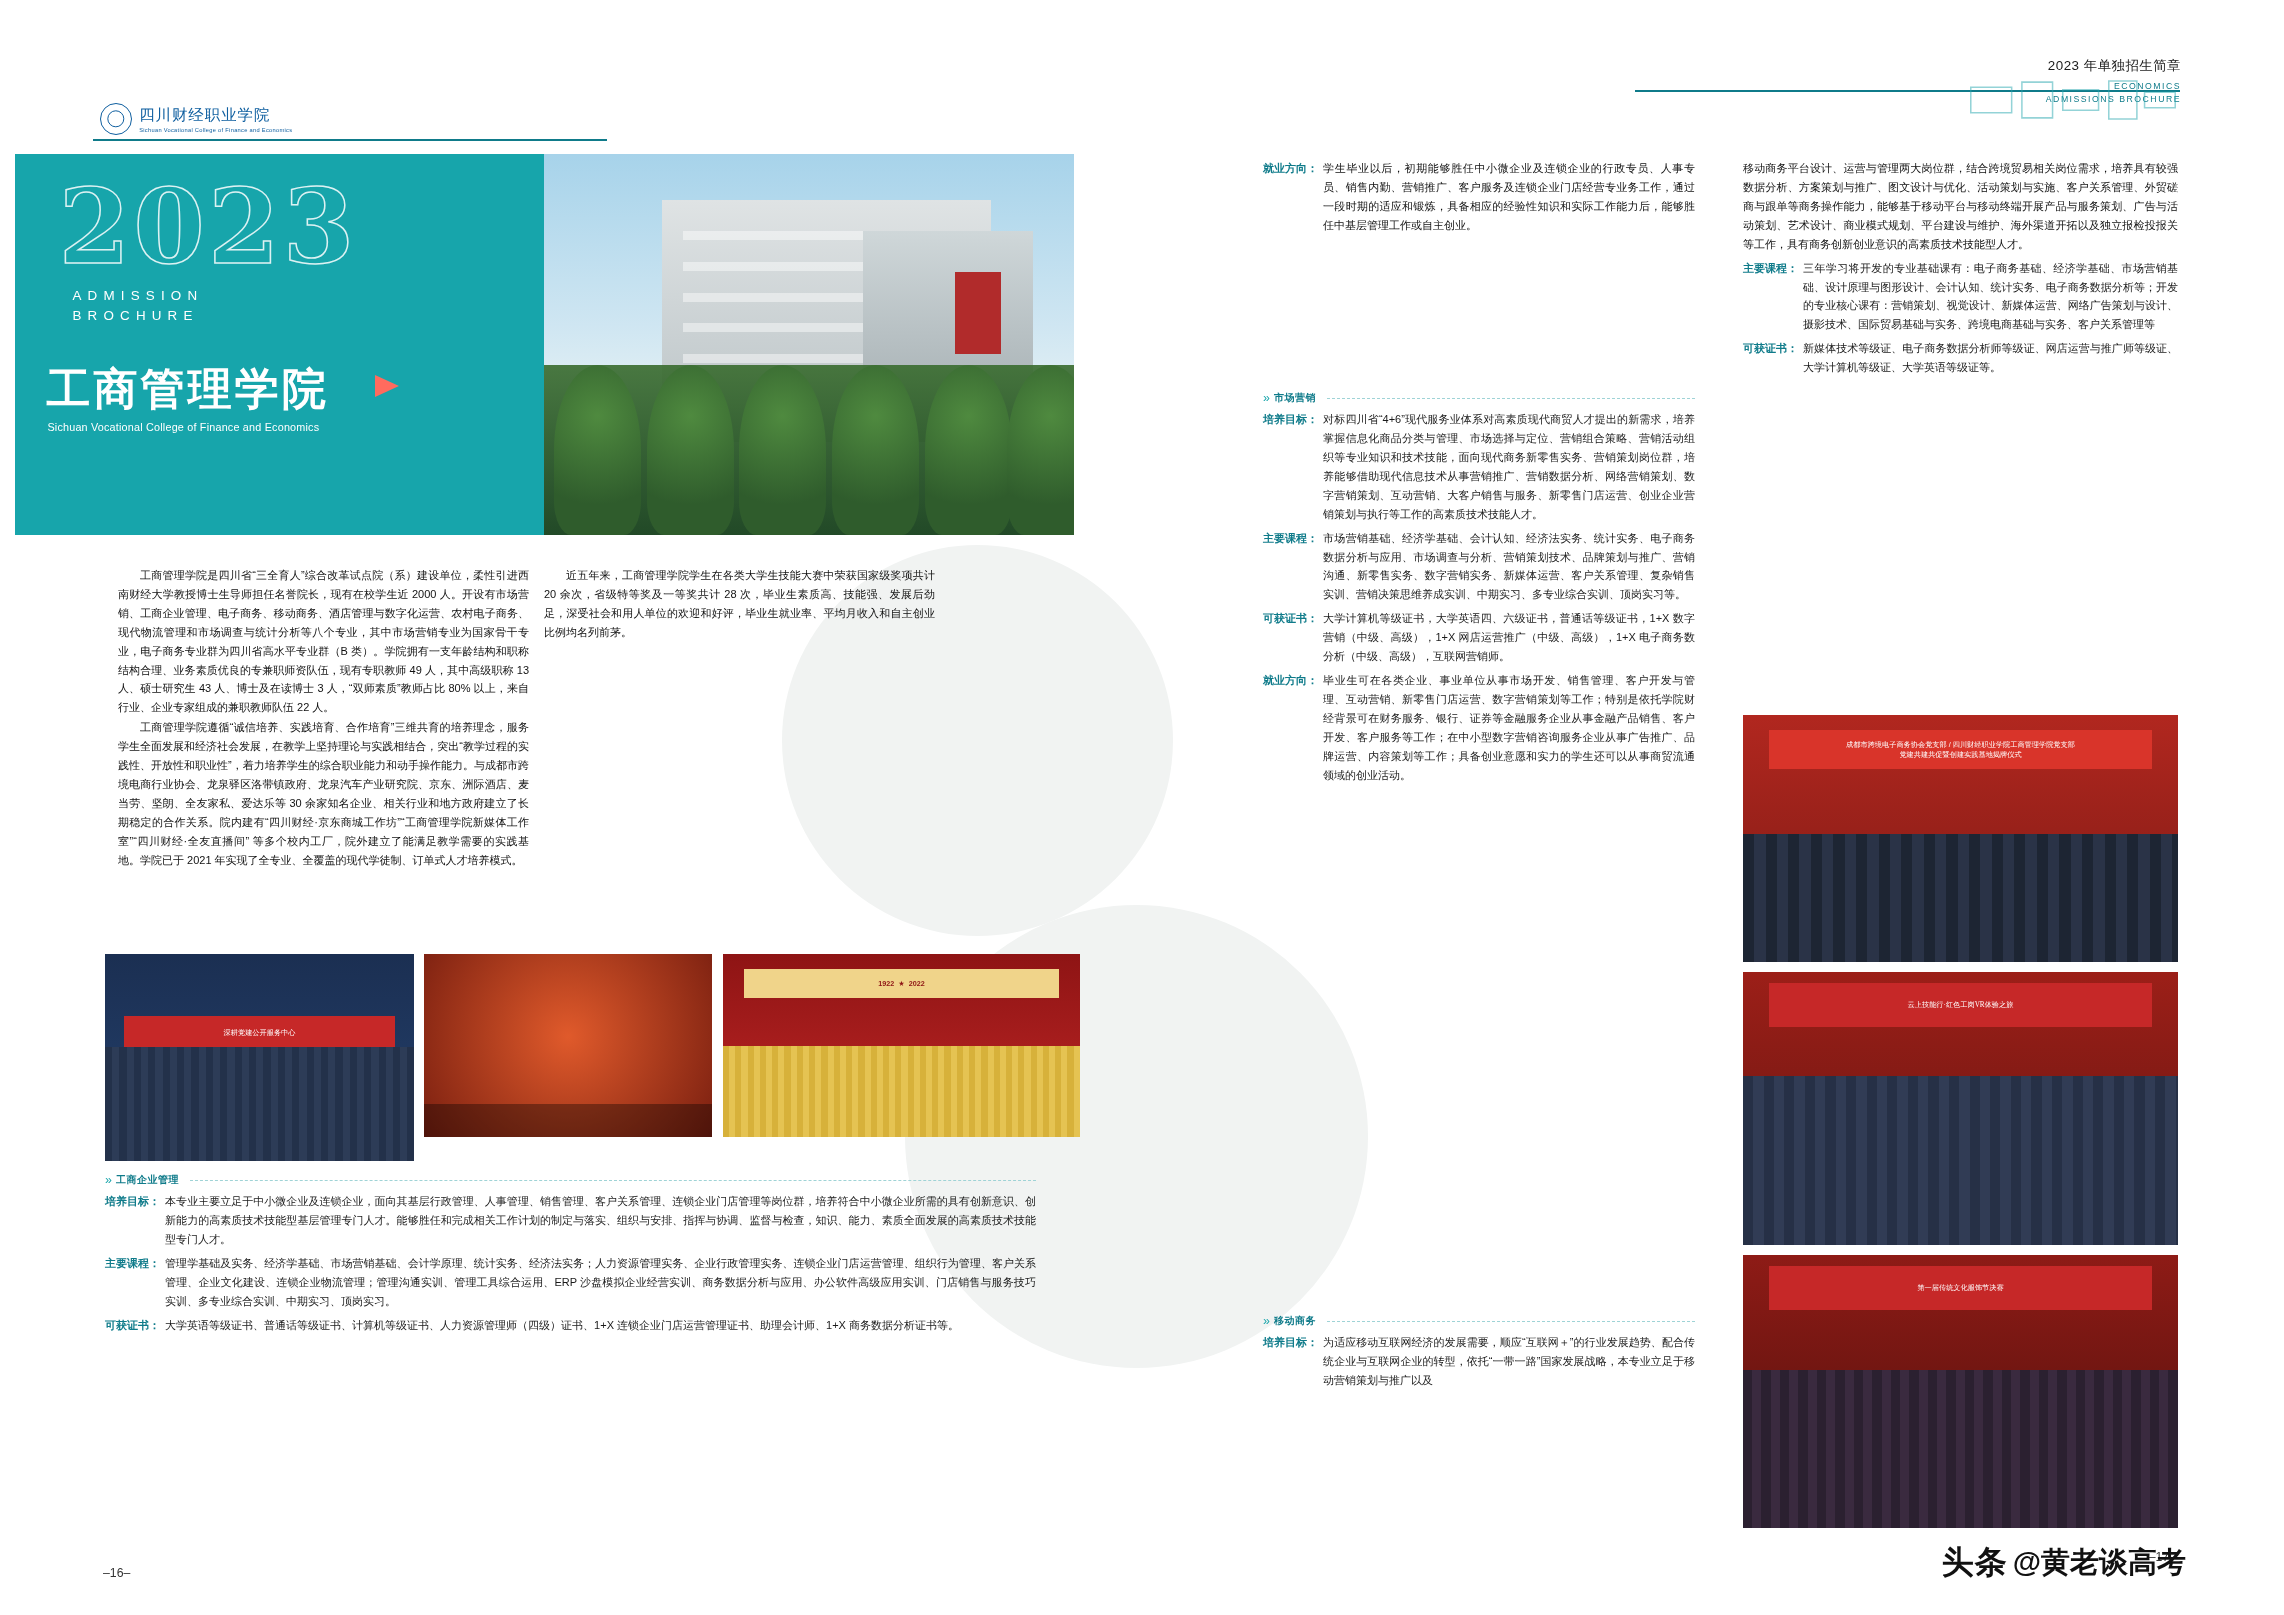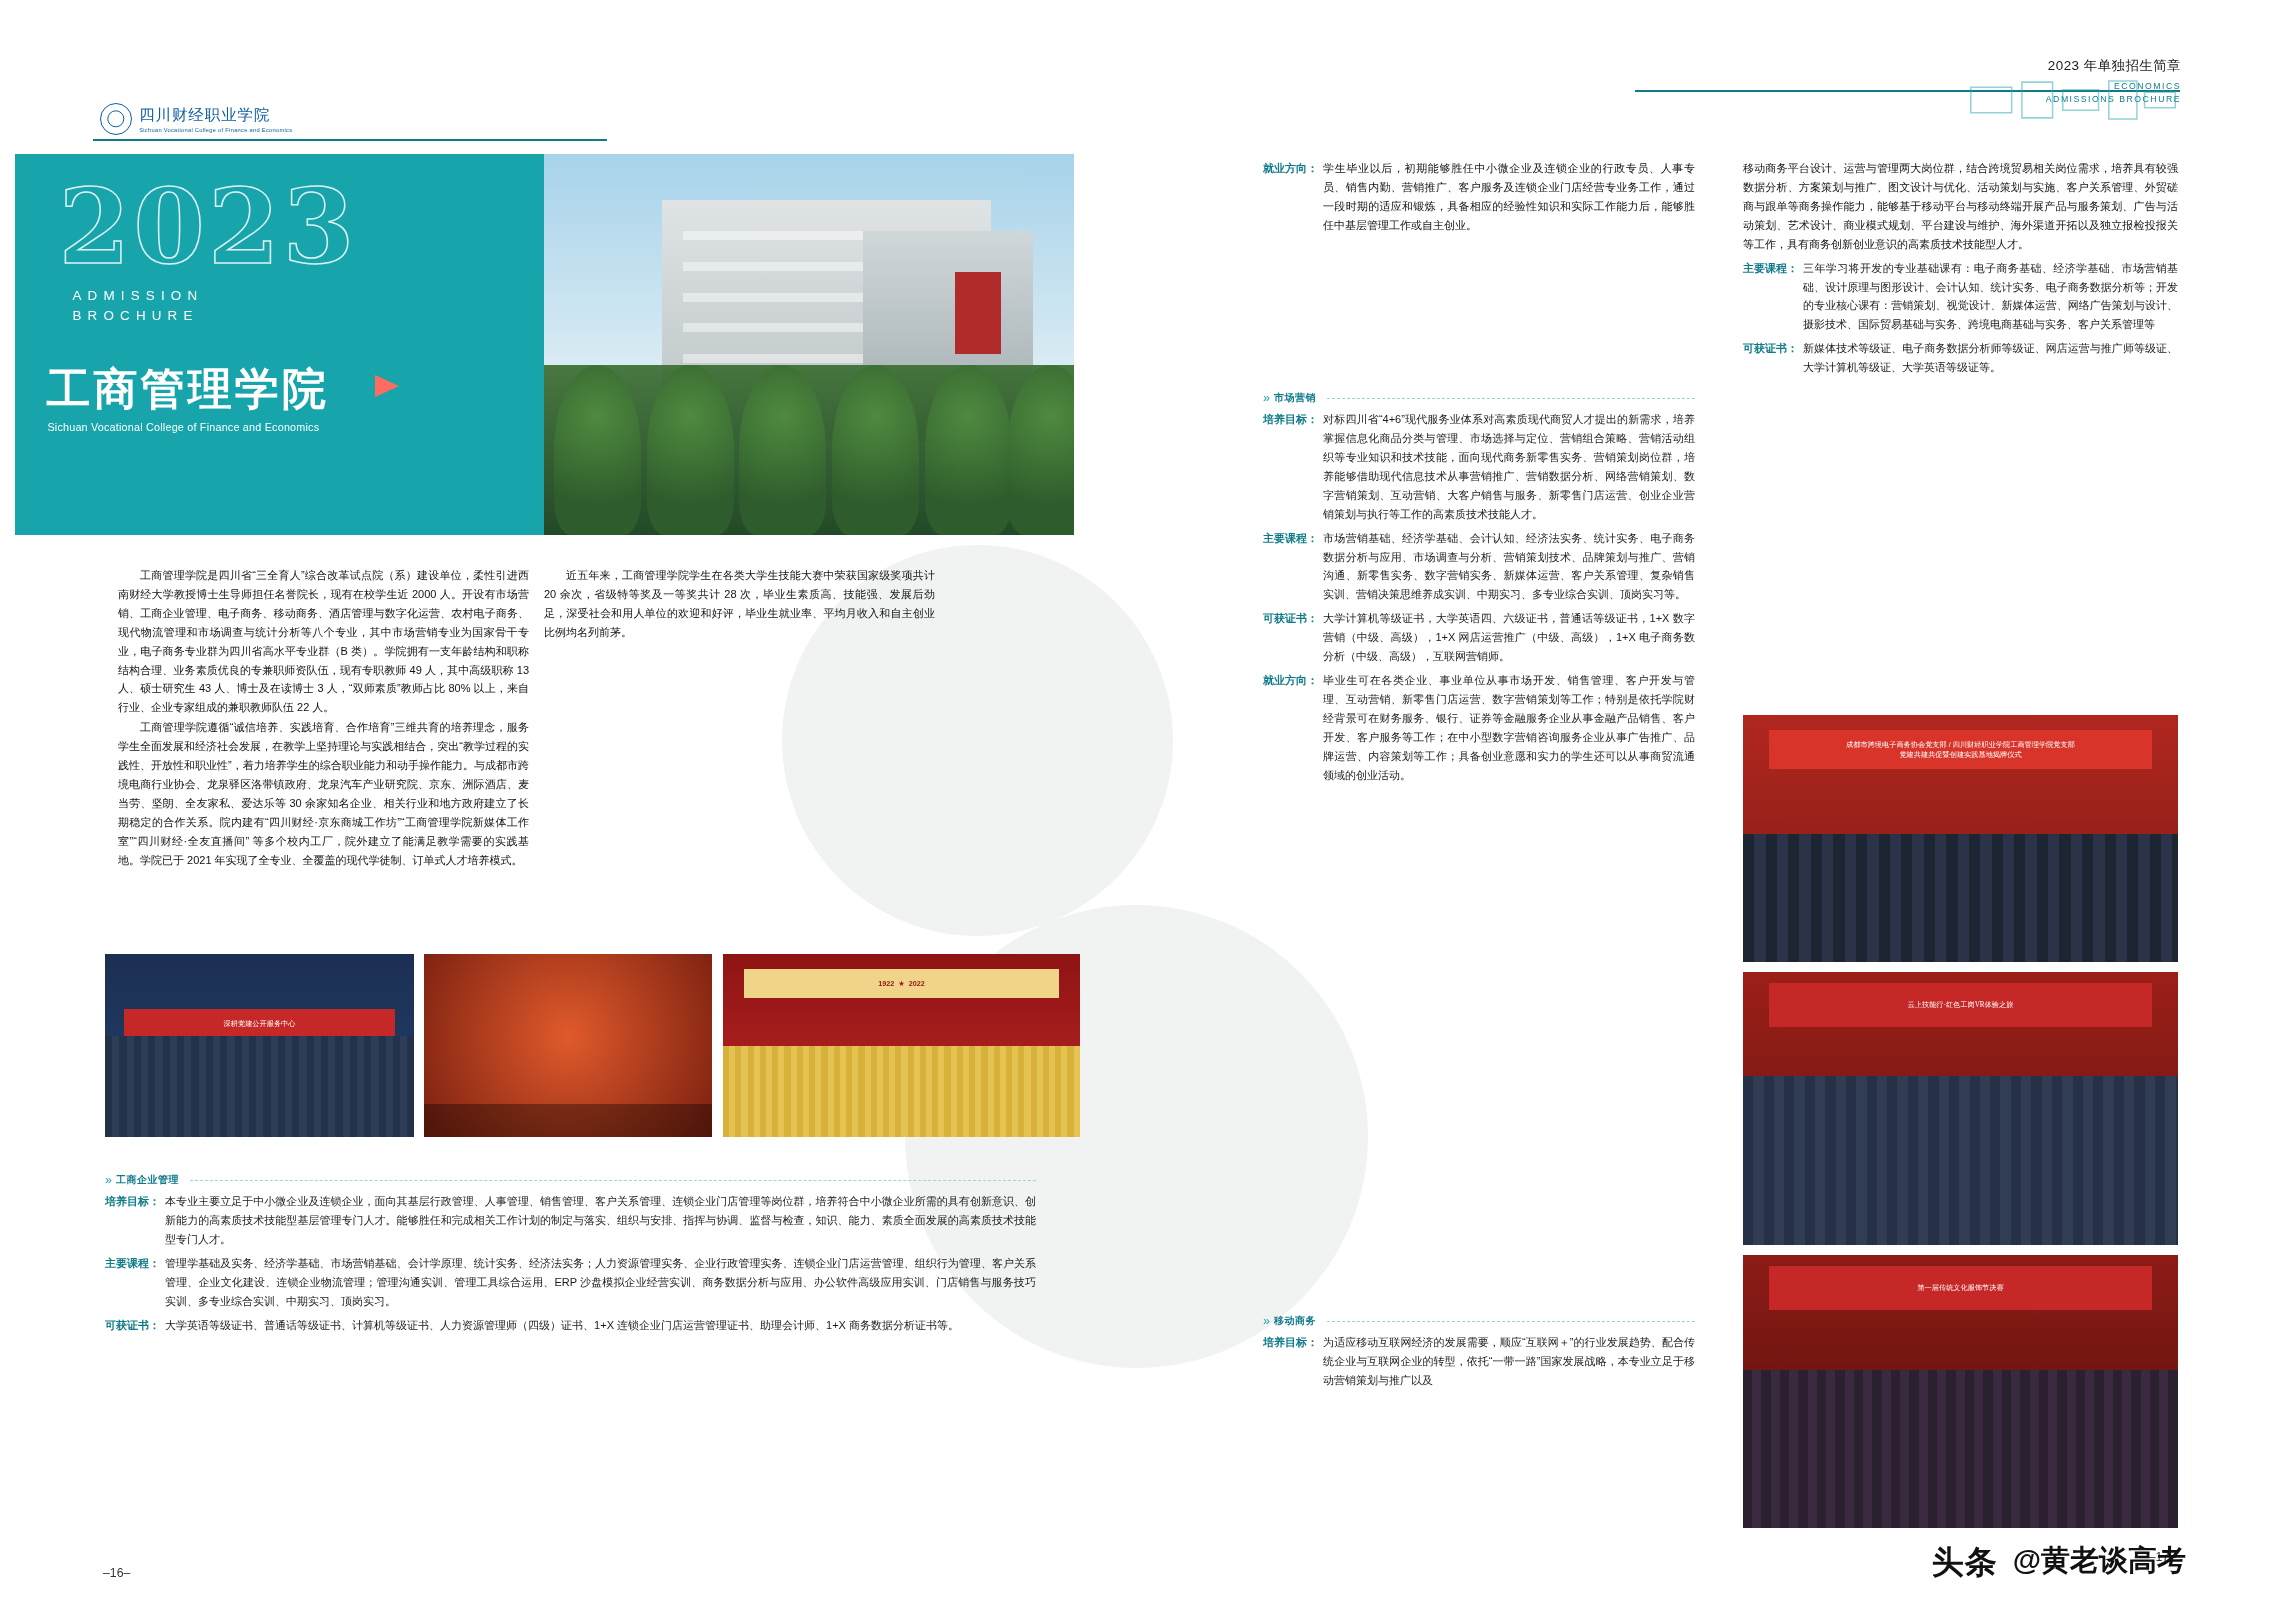--- a/index.html
+++ b/index.html
@@ -48,21 +48,21 @@
   .kv .v{flex:1;text-align:justify;font-size:11px;line-height:1.72;}
 
   
   .ph{position:absolute;overflow:hidden;background:#234;}
   .ph .cap{position:absolute;left:0;right:0;bottom:0;height:18%;background:rgba(0,0,0,.35);}
   .ph .band{position:absolute;left:6%;right:6%;height:16%;background:#c62828;color:#fff;font-size:7.2px;display:flex;align-items:center;justify-content:center;text-align:center;}
   .ph .crowd{position:absolute;left:0;right:0;bottom:0;height:55%;background:repeating-linear-gradient(90deg,#23314a 0 7.2px,#2d3c57 7.2px 14.4px);}
 
   
   .pg{position:absolute;font-size:12.3px;color:#333;margin-top:46px;}
-  .watermark{position:absolute;right:98px;bottom:31px;display:flex;align-items:flex-start;gap:15px;}
+  .watermark{position:absolute;right:98px;bottom:31px;display:flex;align-items:center;gap:5px;}
   .wm-a{font-size:32px;font-weight:700;letter-spacing:1px;color:#111;}
   .wm-b{font-size:29px;font-weight:700;color:#111;}
   .bigcircle{position:absolute;border-radius:50%;background:#f1f3f2;}
 </style>
 </head>
 <body>
 
 <div id="page">
 
   <div class="bigcircle" style="left:782px;top:545px;width:391px;height:391px;"></div>
@@ -126,21 +126,21 @@
   </div>
 
   <div class="col" style="left:118px;top:566px;width:411px;">
     <p>工商管理学院是四川省“三全育人”综合改革试点院（系）建设单位，柔性引进西南财经大学教授博士生导师担任名誉院长，现有在校学生近 2000 人。开设有市场营销、工商企业管理、电子商务、移动商务、酒店管理与数字化运营、农村电子商务、现代物流管理和市场调查与统计分析等八个专业，其中市场营销专业为国家骨干专业，电子商务专业群为四川省高水平专业群（B 类）。学院拥有一支年龄结构和职称结构合理、业务素质优良的专兼职师资队伍，现有专职教师 49 人，其中高级职称 13 人、硕士研究生 43 人、博士及在读博士 3 人，“双师素质”教师占比 80% 以上，来自行业、企业专家组成的兼职教师队伍 22 人。</p>
     <p>工商管理学院遵循“诚信培养、实践培育、合作培育”三维共育的培养理念，服务学生全面发展和经济社会发展，在教学上坚持理论与实践相结合，突出“教学过程的实践性、开放性和职业性”，着力培养学生的综合职业能力和动手操作能力。与成都市跨境电商行业协会、龙泉驿区洛带镇政府、龙泉汽车产业研究院、京东、洲际酒店、麦当劳、坚朗、全友家私、爱达乐等 30 余家知名企业、相关行业和地方政府建立了长期稳定的合作关系。院内建有“四川财经·京东商城工作坊”“工商管理学院新媒体工作室”“四川财经·全友直播间” 等多个校内工厂，院外建立了能满足教学需要的实践基地。学院已于 2021 年实现了全专业、全覆盖的现代学徒制、订单式人才培养模式。</p>
   </div>
   <div class="col" style="left:544px;top:566px;width:391px;">
     <p>近五年来，工商管理学院学生在各类大学生技能大赛中荣获国家级奖项共计 20 余次，省级特等奖及一等奖共计 28 次，毕业生素质高、技能强、发展后劲足，深受社会和用人单位的欢迎和好评，毕业生就业率、平均月收入和自主创业比例均名列前茅。</p>
   </div>
 
-  <div class="ph" style="left:105px;top:954px;width:309px;height:183px;background:linear-gradient(180deg,#1b2f52,#24416e);">
+  <div class="ph" style="left:105px;top:954px;width:309px;height:207px;background:linear-gradient(180deg,#1b2f52,#24416e);">
     <div class="band" style="top:30%;">深耕党建公开服务中心</div>
     <div class="crowd"></div>
   </div>
   <div class="ph" style="left:424px;top:954px;width:288px;height:183px;background:radial-gradient(circle at 50% 45%,#e05a2b,#7a1f10);">
     <div class="cap"></div>
   </div>
   <div class="ph" style="left:723px;top:954px;width:357px;height:183px;background:linear-gradient(180deg,#8e1414,#c02626);">
     <div class="band" style="top:8%;background:#f0d48a;color:#8e1414;font-weight:700;">1922&nbsp;&nbsp;★&nbsp;&nbsp;2022</div>
     <div class="crowd" style="background:repeating-linear-gradient(90deg,#d7b13a 0 6.2px,#e5c352 6.2px 12.3px);height:50%;"></div>
   </div>

